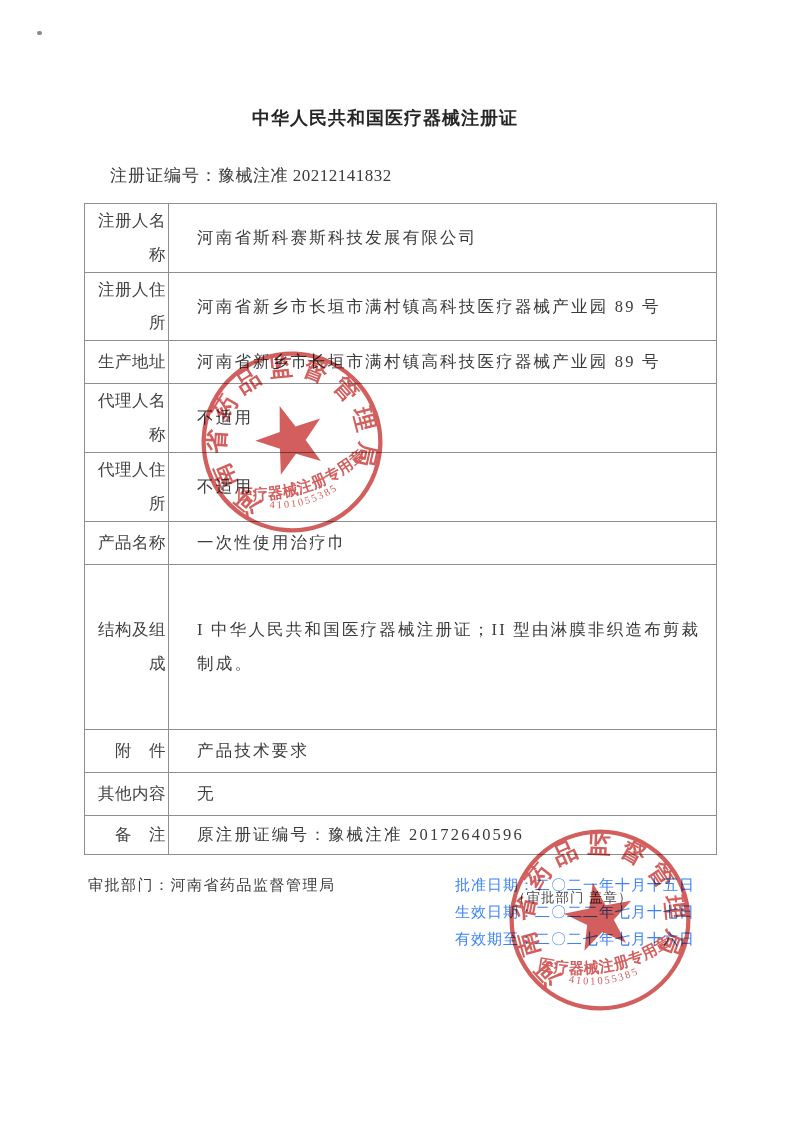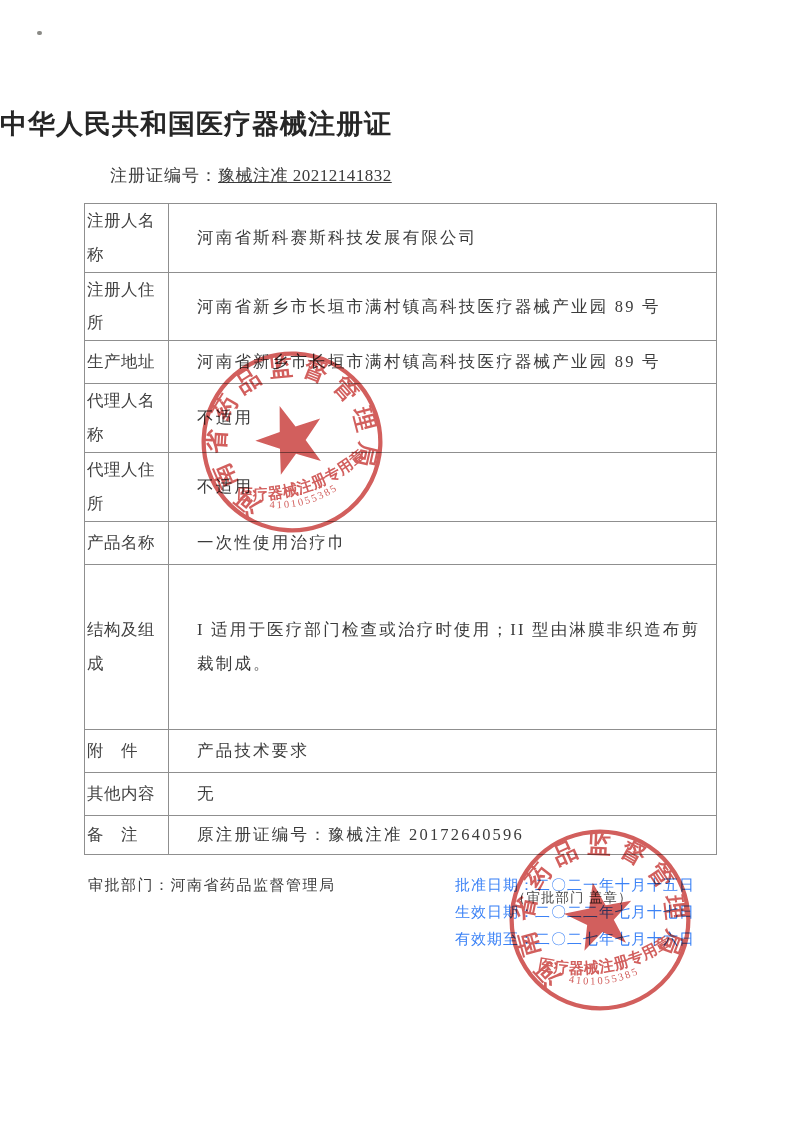--- a/index.html
+++ b/index.html
@@ -3,34 +3,34 @@
 <meta charset="utf-8">
 <style>
   html,body{margin:0;padding:0;}
   body{
     width:800px;height:1131px;position:relative;background:#ffffff;
     font-family:"Liberation Serif","DejaVu Serif",serif;
     color:#3b3b3b;overflow:hidden;
   }
   .speck{position:absolute;left:37px;top:31px;width:5px;height:4px;background:#6b6b66;border-radius:2px;opacity:.8;}
   .doc-title{
-    position:absolute;left:0;top:106px;width:770px;
-    font-size:27px;font-weight:bold;color:#262626;letter-spacing:1px;
+    position:absolute;left:0;top:106px;width:770px;text-align:center;
+    font-size:18px;font-weight:bold;color:#262626;letter-spacing:1px;
   }
   .cert-line{position:absolute;left:110px;top:164px;font-size:17px;color:#3b3b3b;letter-spacing:1px;}
-  .cert-line .num{letter-spacing:.5px;text-decoration:underline;}
+  .cert-line .num{letter-spacing:.5px;}
   table.cert{
     position:absolute;left:84px;top:203px;width:632px;
     border-collapse:collapse;table-layout:fixed;
   }
   table.cert td{
     border:1px solid #8f8f8f;vertical-align:middle;
     font-size:16.5px;line-height:2.05;
   }
-  td.lbl{width:84px;text-align:left;color:#424242;letter-spacing:.5px;padding:0 2px;font-size:15.5px;}
+  td.lbl{width:84px;text-align:right;color:#424242;letter-spacing:.5px;padding:0 2px;font-size:15.5px;}
   td.val{width:548px;padding:2px 10px 2px 28px;letter-spacing:2.2px;color:#3b3b3b;}
   tr.h43{height:43px;} tr.h67{height:67px;} tr.h165{height:165px;} tr.h39{height:39px;}
   .footer-left{position:absolute;left:88px;top:876px;font-size:15px;letter-spacing:1.5px;color:#3d3d3d;}
   .dates{position:absolute;left:455px;top:872px;font-size:15px;color:#3b82f6;}
   .dates .dline{height:27px;line-height:27px;letter-spacing:1px;white-space:nowrap;}
   .seal-note{position:absolute;left:512px;top:889px;font-size:13.5px;letter-spacing:1px;color:#4a4a4a;}
   .stamp{position:absolute;width:190px;height:190px;mix-blend-mode:multiply;opacity:.84;}
   .stamp svg{width:100%;height:100%;}
   .stamp-mid{left:197px;top:347px;transform:rotate(-19deg);}
   .stamp-bottom{left:505px;top:825px;transform:rotate(-11deg);}
@@ -75,21 +75,21 @@
   <tr class="h43">
     <td class="lbl">代理人住所</td>
     <td class="val">不适用</td>
   </tr>
   <tr class="h43">
     <td class="lbl">产品名称</td>
     <td class="val">一次性使用治疗巾</td>
   </tr>
   <tr class="h165">
     <td class="lbl">结构及组成</td>
-    <td class="val">I 适用于医疗部门检查或治疗时使用；II 型由淋膜非织造布剪裁制成。</td>
+    <td class="val">I 中华人民共和国医疗器械注册证；II 型由淋膜非织造布剪裁制成。</td>
   </tr>
   <tr class="h43">
     <td class="lbl">附　件</td>
     <td class="val">产品技术要求</td>
   </tr>
   <tr class="h43">
     <td class="lbl">其他内容</td>
     <td class="val">无</td>
   </tr>
   <tr class="h39">

